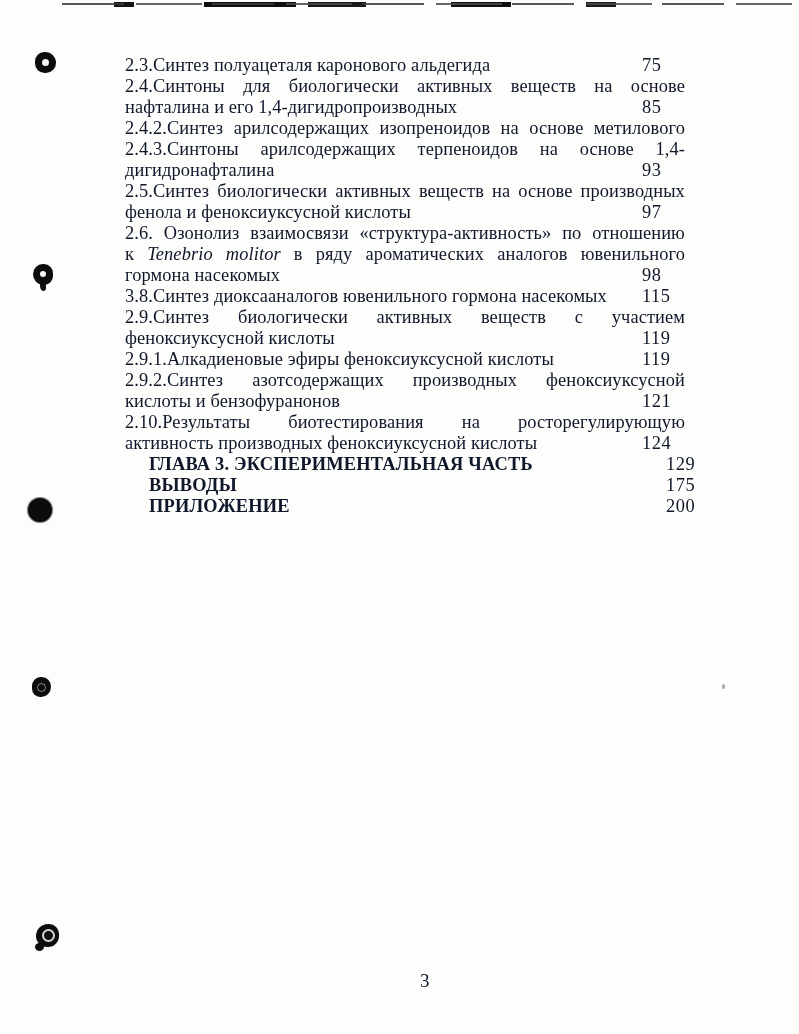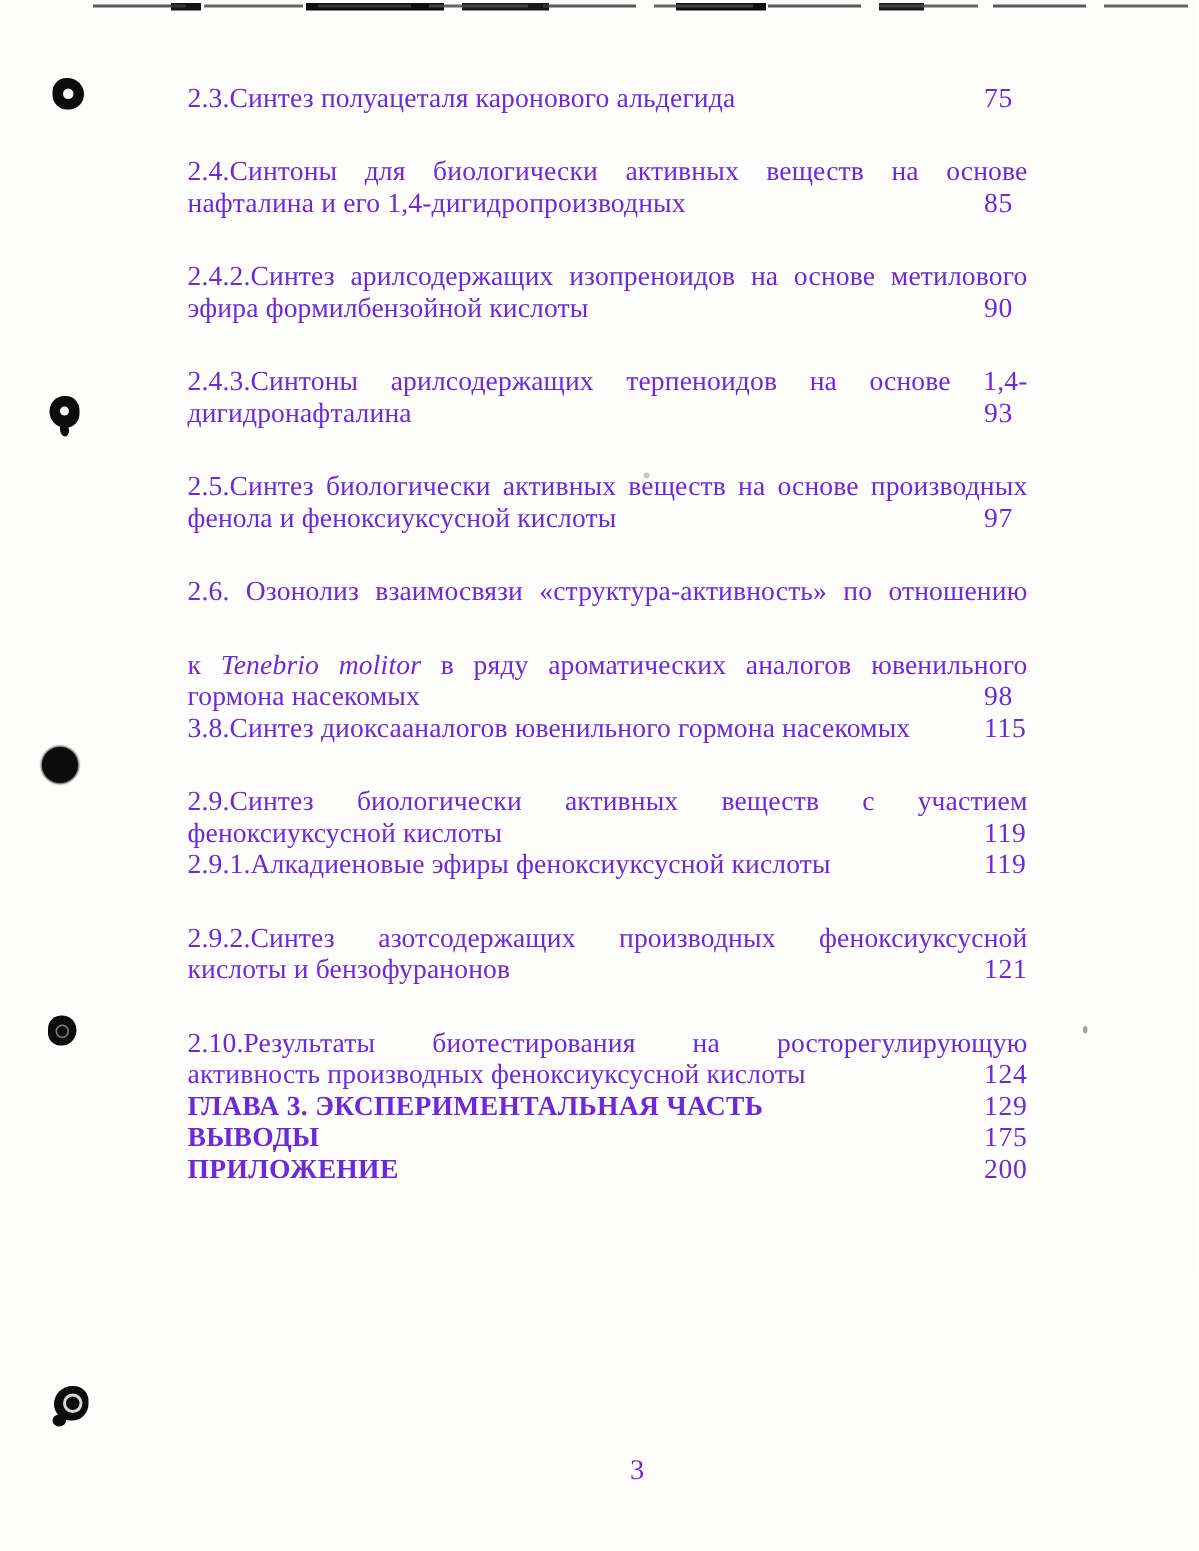--- a/index.html
+++ b/index.html
@@ -6,21 +6,21 @@
     margin: 0;
     padding: 0;
     background: #ffffff;
   }
   .page {
     position: relative;
     width: 799px;
     height: 1034px;
     background: #fdfdfc;
     overflow: hidden;
-    color: #6d28d9;
+    color: #0f172a;
     font-family: "Liberation Serif", serif;
   }
 
   
   .scan-edge { position: absolute; left: 56px; top: 0; width: 740px; height: 10px; }
   .scan-edge .edge-thin {
     position: absolute; left: 6px; top: 3px; width: 730px; height: 2px;
     background: repeating-linear-gradient(90deg,
       #3b3b3b 0 62px, rgba(0,0,0,0) 62px 74px,
       #4a4a4a 74px 140px, rgba(0,0,0,0) 140px 150px);
@@ -66,32 +66,31 @@
   
   .toc { position: absolute; left: 125px; top: 55px; width: 580px; }
   .toc-line {
     position: relative;
     height: 21px;
     line-height: 21px;
     font-size: 18.4px;
     white-space: nowrap;
     letter-spacing: 0.1px;
   }
-  .toc-line.bold { font-weight: bold; letter-spacing: 0.2px; }
+  .toc-line.bold { font-weight: bold; letter-spacing: 0.2px; margin-left: 24px; }
   .toc-text { display: inline-block; width: 560px; overflow: visible; }
   .toc-text.justified {
     display: flex;
     justify-content: space-between;
-    margin-top: 28px;
   }
   .toc-text .w { display: inline-block; }
   .toc-text .italic { font-style: italic; }
   .toc-page {
     position: absolute;
-    left: 531px;
+    left: 517px;
     top: 0;
     font-weight: normal;
     letter-spacing: 0.5px;
   }
 
   
   .footer-num {
     position: absolute;
     left: 420px;
     top: 970px;
@@ -145,21 +144,20 @@
       <div class="toc-line">
         <span class="toc-text justified">
           <span class="w">2.4.2.Синтез</span>
           <span class="w">арилсодержащих</span>
           <span class="w">изопреноидов</span>
           <span class="w">на</span>
           <span class="w">основе</span>
           <span class="w">метилового</span>
         </span>
       </div>
-      <div class="toc-line"><span class="toc-text"><span>эфира формилбензойной кислоты</span></span><span class="toc-page">90</span></div>
       <div class="toc-line">
         <span class="toc-text justified">
           <span class="w">2.4.3.Синтоны</span>
           <span class="w">арилсодержащих</span>
           <span class="w">терпеноидов</span>
           <span class="w">на</span>
           <span class="w">основе</span>
           <span class="w">1,4-</span>
         </span>
       </div>

